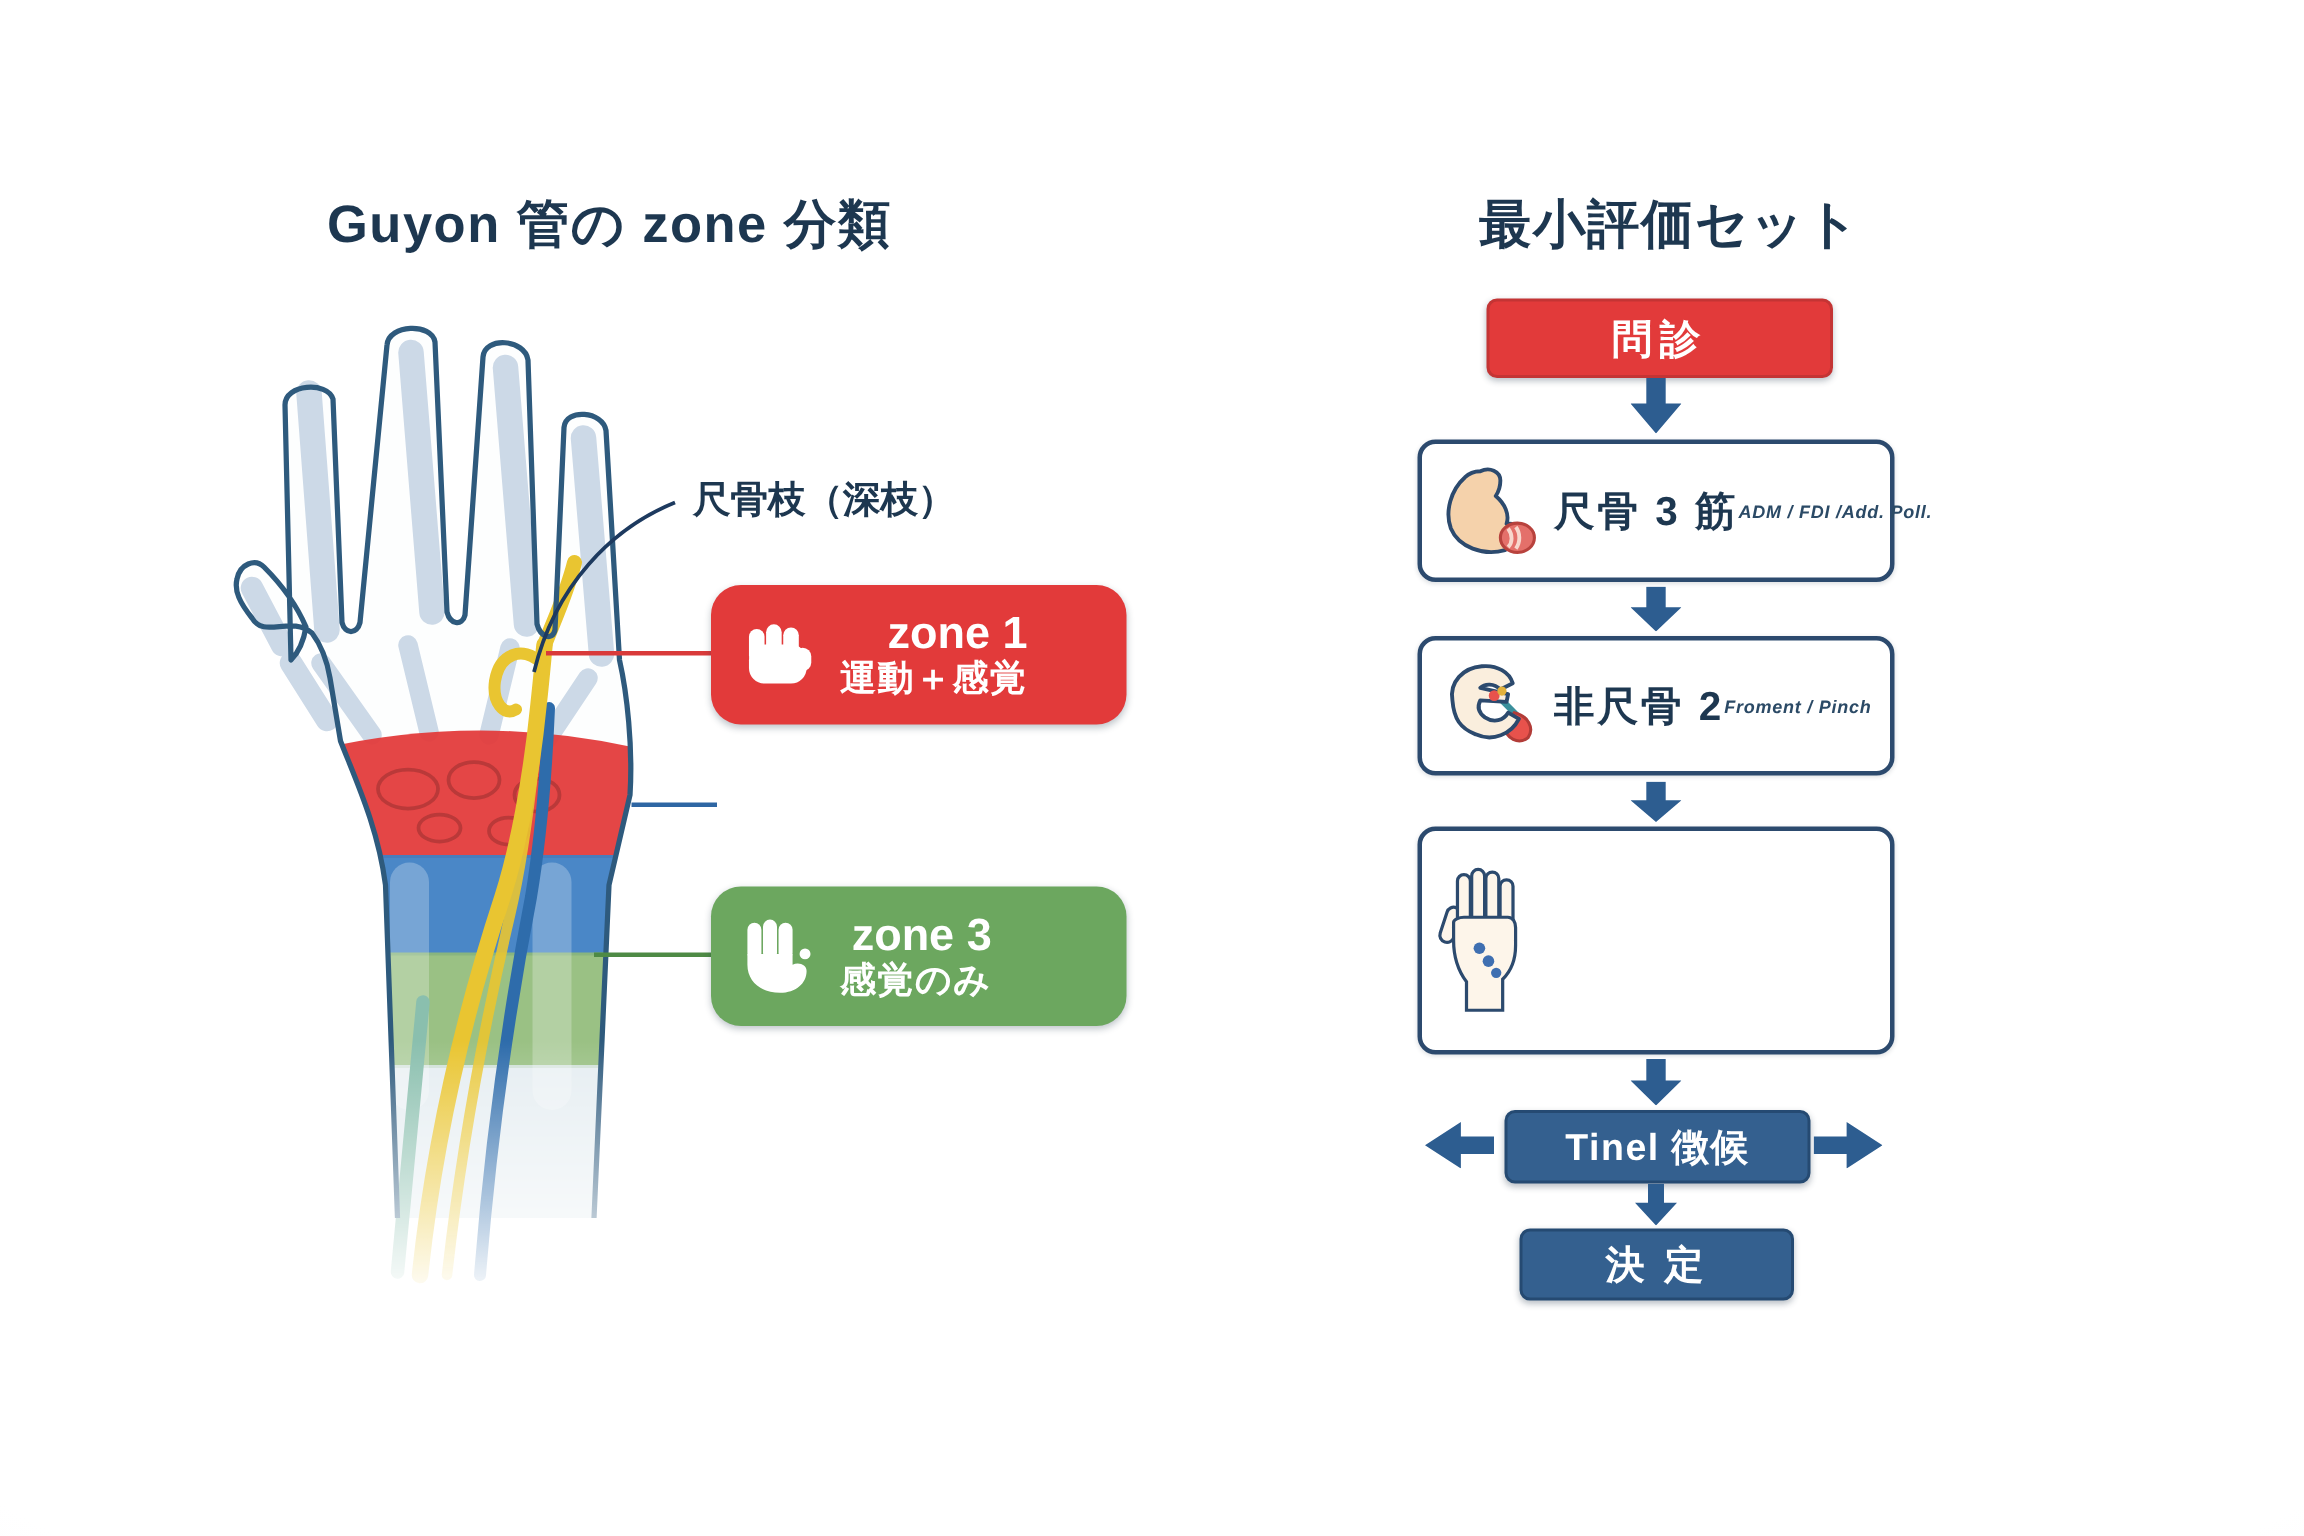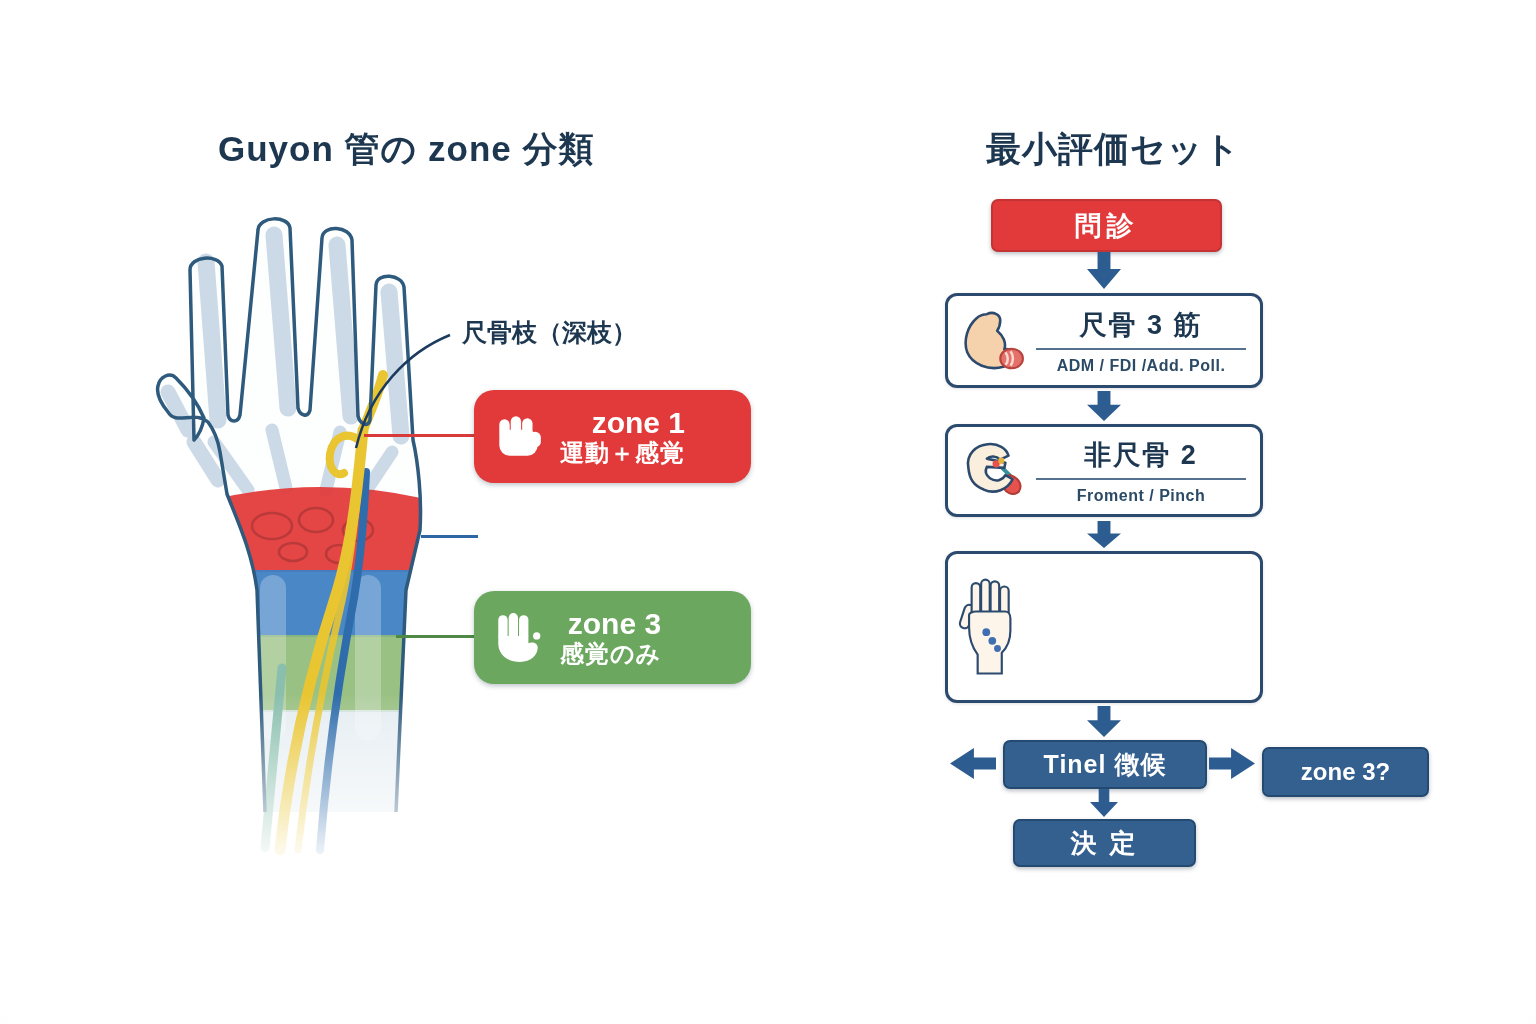--- a/index.html
+++ b/index.html
@@ -17,24 +17,24 @@
   .zone-label{font-size:30px;font-weight:700;}
   .zone-desc{font-size:24px;font-weight:700;letter-spacing:1px;}
   .pill{position:absolute;display:flex;align-items:center;justify-content:center;
     color:#fff;font-weight:700;border-radius:7px;box-shadow:0 2px 4px rgba(25,45,65,.3);}
   .pill-red{border:2px solid #c43434;}
   .pill-dark{border:2px solid #254a72;}
   .card{position:absolute;left:945px;width:318px;background:#fff;border:3px solid #2c4a6e;
     border-radius:12px;display:flex;align-items:center;box-sizing:border-box;
     box-shadow:0 1px 3px rgba(25,45,65,.15);}
   .card-icon{flex:0 0 88px;display:flex;justify-content:center;align-items:center;}
-  .card-body{flex:1;display:flex;flex-direction:column;align-items:center;padding-right:14px;}
+  .card-body{flex:1;display:flex;flex-direction:row;align-items:center;padding-right:14px;}
   .card-title{font-size:27px;font-weight:700;color:#1d3750;letter-spacing:2px;white-space:nowrap;}
   .card-rule{align-self:stretch;height:2px;background:#54728f;margin:5px 0 7px;}
-  .card-sub{font-size:16px;font-weight:600;color:#2b4a66;letter-spacing:.5px;white-space:nowrap;}
+  .card-sub{font-size:12px;font-weight:600;color:#2b4a66;letter-spacing:.5px;white-space:nowrap;font-style:italic;}
   .hands-row{display:flex;align-items:flex-end;gap:12px;margin-top:2px;}
   .caps-row{display:flex;align-items:center;justify-content:space-evenly;align-self:stretch;
     margin-top:7px;font-size:20px;font-weight:700;color:#2b4a66;white-space:nowrap;}
   .caps-div{color:#5a7a99;font-weight:400;}
   .arrow-down{position:absolute;background:#2d5d90;
     clip-path:polygon(31% 0,69% 0,69% 46%,100% 46%,50% 100%,0 46%,31% 46%);}
   .arrow-left{position:absolute;background:#2d5d90;
     clip-path:polygon(100% 31%,52% 31%,52% 0,0 50%,52% 100%,52% 69%,100% 69%);}
   .arrow-right{position:absolute;background:#2d5d90;
     clip-path:polygon(0 31%,48% 31%,48% 0,100% 50%,48% 100%,48% 69%,0 69%);}
@@ -210,19 +210,18 @@
         <circle cx="47" cy="85" r="4" fill="#3f6fb1"></circle>
       </svg>
     </div>
   </div>
 
   <div class="arrow-down" style="left:1087px;top:706px;width:34px;height:31px;"></div>
 
   <div class="arrow-left" style="left:950px;top:748px;width:46px;height:31px;"></div>
   <div class="pill pill-dark" style="left: 1003px; top: 740px; width: 200px; height: 45px; font-size: 25px; letter-spacing: 1px; background: rgb(52, 96, 143);">Tinel 徴候</div>
   <div class="arrow-right" style="left:1209px;top:748px;width:46px;height:31px;"></div>
-  <div class="pill pill-dark" style="left: 1262px; top: 747px; width: 163px; height: 46px; font-size: 24px; background: rgb(52, 96, 143);">zone 3?</div>
 
   <div class="arrow-down" style="left:1090px;top:789px;width:28px;height:28px;"></div>
 
   <div class="pill pill-dark" style="left: 1013px; top: 819px; width: 179px; height: 44px; font-size: 26px; letter-spacing: 3px; background: rgb(52, 96, 143);">決 定</div>
 
 </div>
 
 </body></html>

